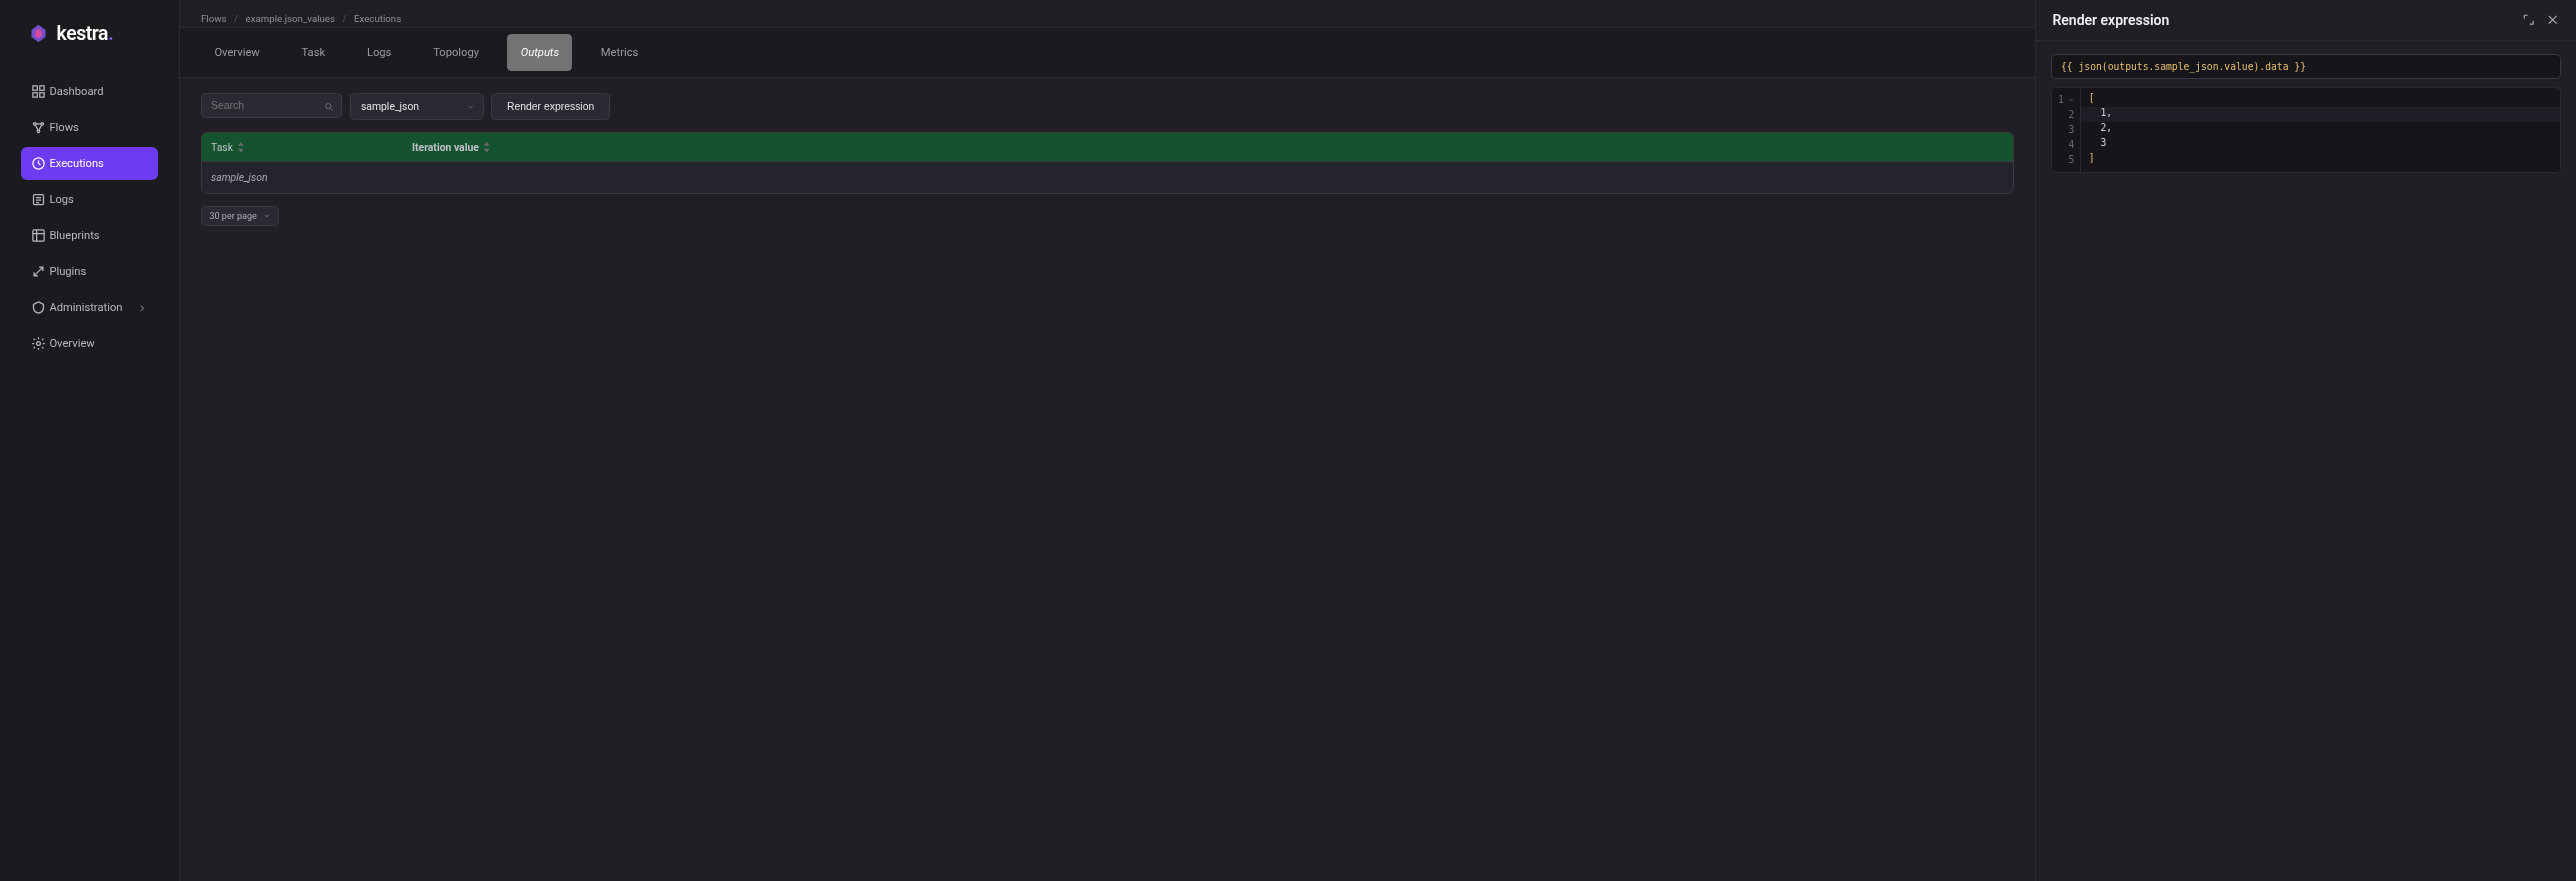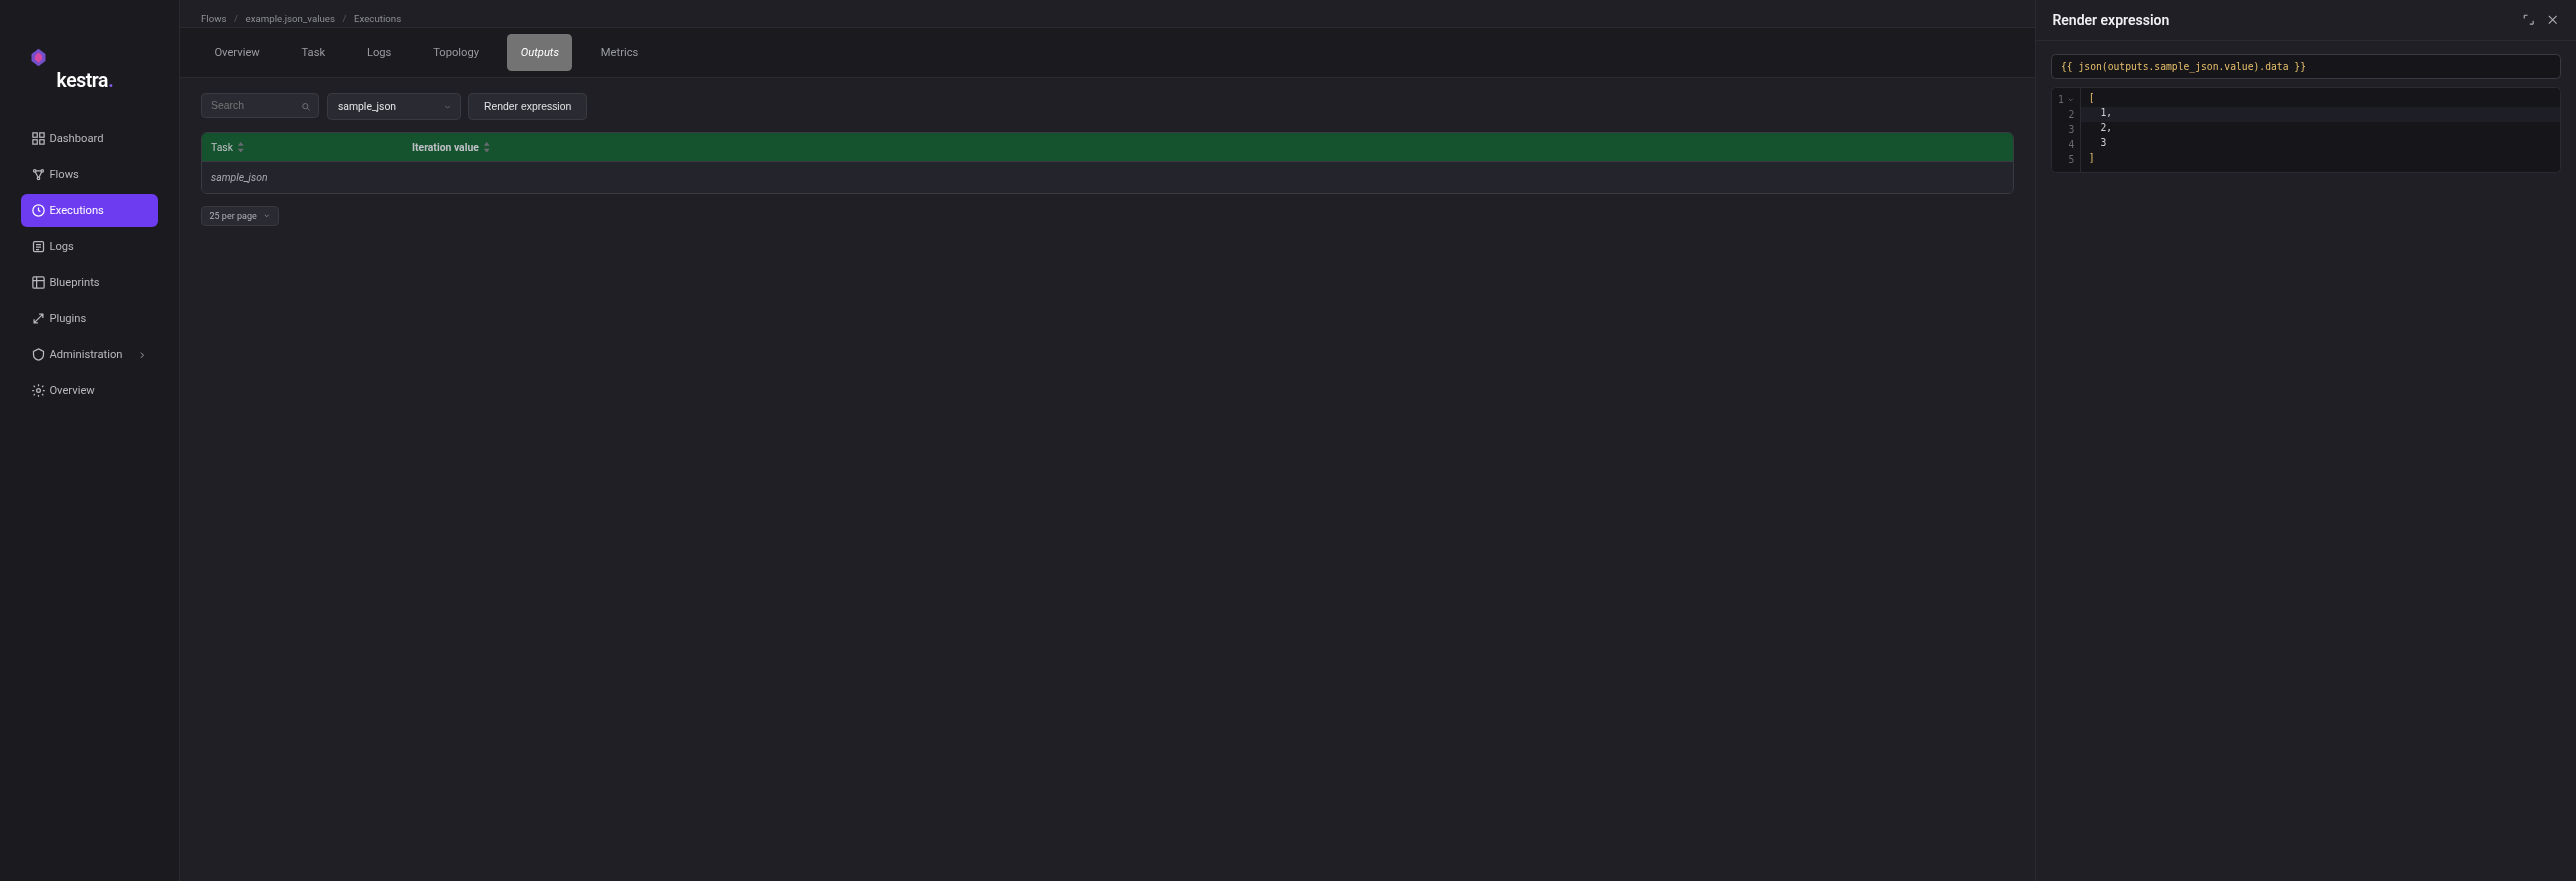--- a/index.html
+++ b/index.html
@@ -26,21 +26,20 @@
       gap: 7.5px;
     }
     .logo-mark {
       width: 21px; height: 21px;
     }
     .logo-text {
       font-size: 19.4px;
       font-weight: 600;
       color: #fff;
       letter-spacing: -0.4px;
-      margin-top: 47px;
     }
     .logo-dot { color: #8b5cf6; }
     .nav { padding: 7.5px 21px; display: flex; flex-direction: column; gap: 3px; }
     .nav-item {
       display: flex;
       align-items: center;
       gap: 3px;
       padding: 9px 10.4px;
       border-radius: 6px;
       color: #b8b8bf;
@@ -99,21 +98,21 @@
       padding: 15px 21px;
     }
     .controls { display: flex; gap: 7.5px; margin-bottom: 12px; }
     .search-input {
       background: #2a2a32;
       border: 0.7px solid #3a3a42;
       border-radius: 4.5px;
       padding: 6px 22.4px 6px 9px;
       color: #e5e5e8;
       font-size: 10.4px;
-      width: 118px;
+      width: 141px;
       position: relative;
     }
     .search-wrap { position: relative; }
     .search-icon-sm {
       position: absolute;
       right: 7.5px; top: 50%;
       transform: translateY(-50%);
       width: 10.4px; height: 10.4px;
       color: #7a7a82;
     }
@@ -356,21 +355,21 @@
             <svg class="sort-icon" viewBox="0 0 10 14">
                 <path fill="currentColor" d="M5 0L9 5H1zM5 14L1 9h8z"></path>
               </svg>
           </div>
         </div>
         <div class="table-row">
           <span>sample_json</span>
         </div>
       </div>
       <div class="pagination">
-        <span>25 per page</span>
+        <span>30 per page</span>
         <svg width="7.5" height="7.5" viewBox="0 0 24 24" fill="none" stroke="currentColor" stroke-width="2">
             <path d="M6 9l6 6 6-6"></path>
           </svg>
       </div>
     </div>
   </main>
 
   <aside class="panel">
     <div class="panel-header">
       <div class="panel-title">Render expression</div>

